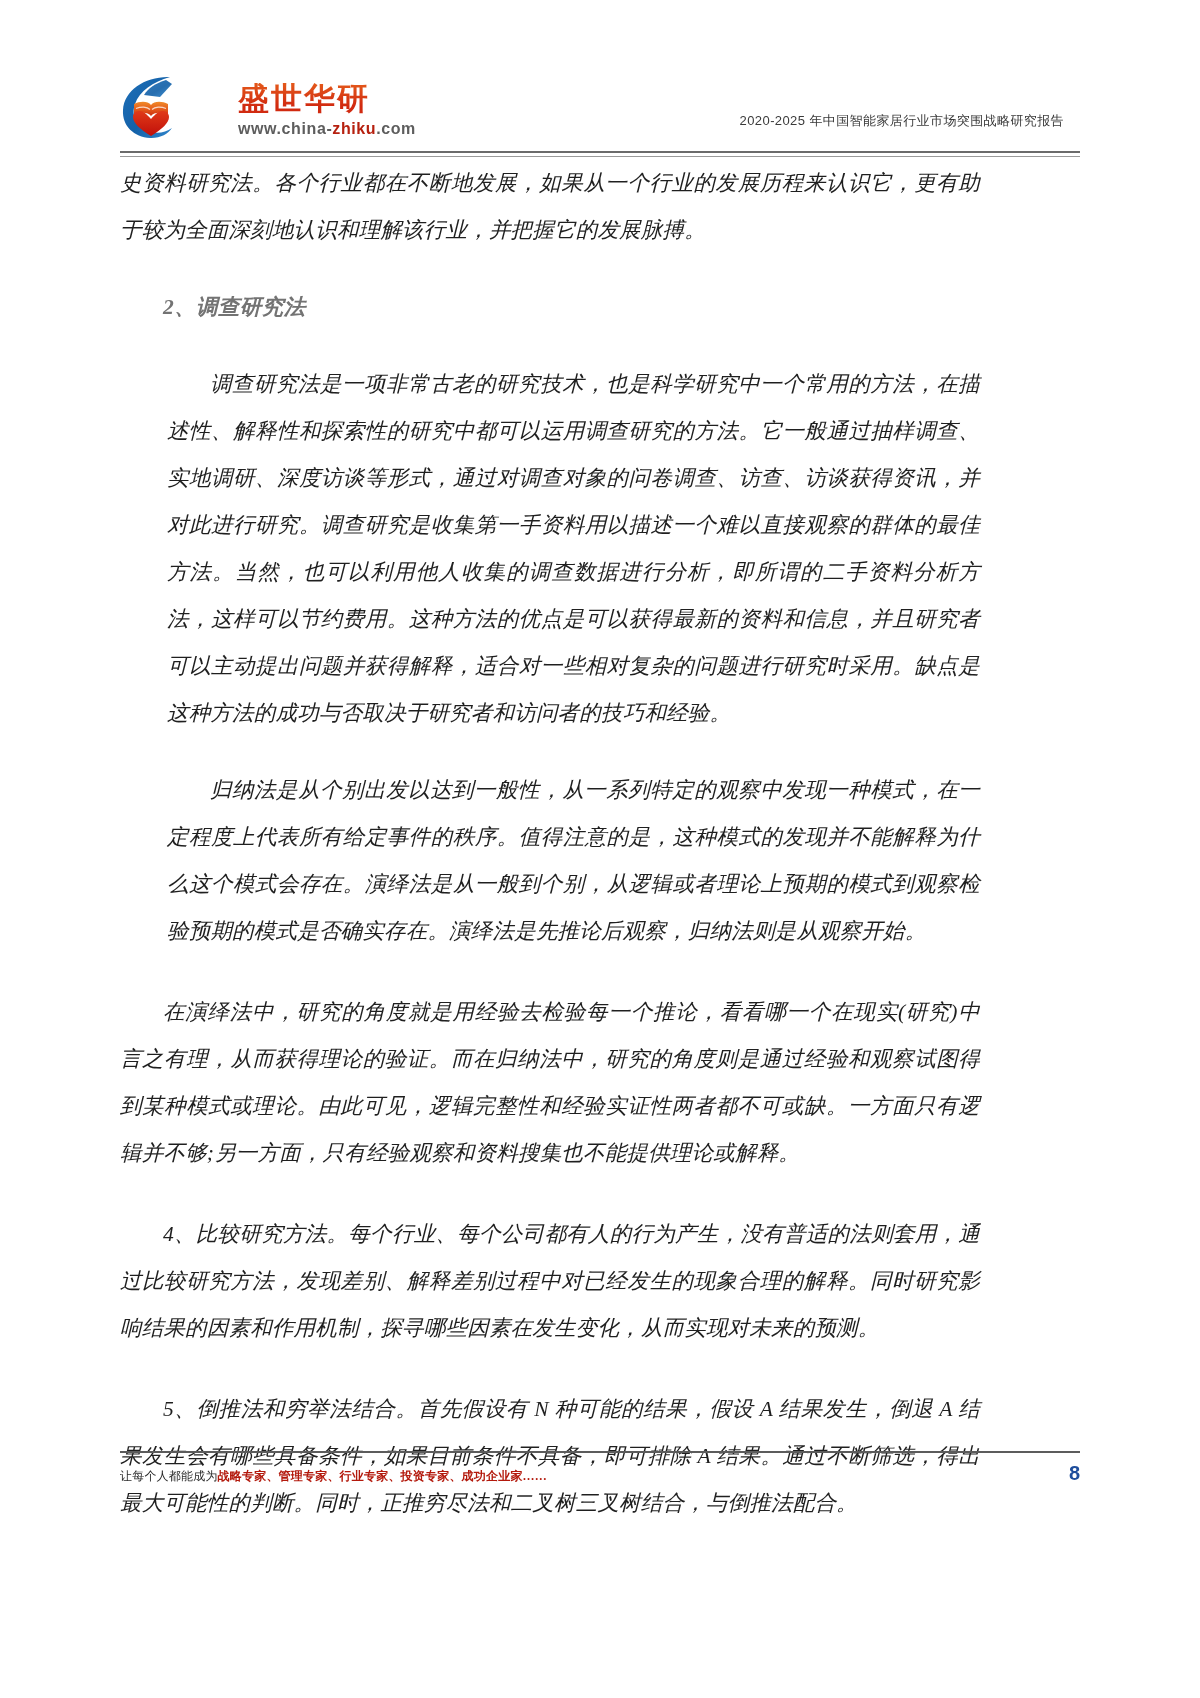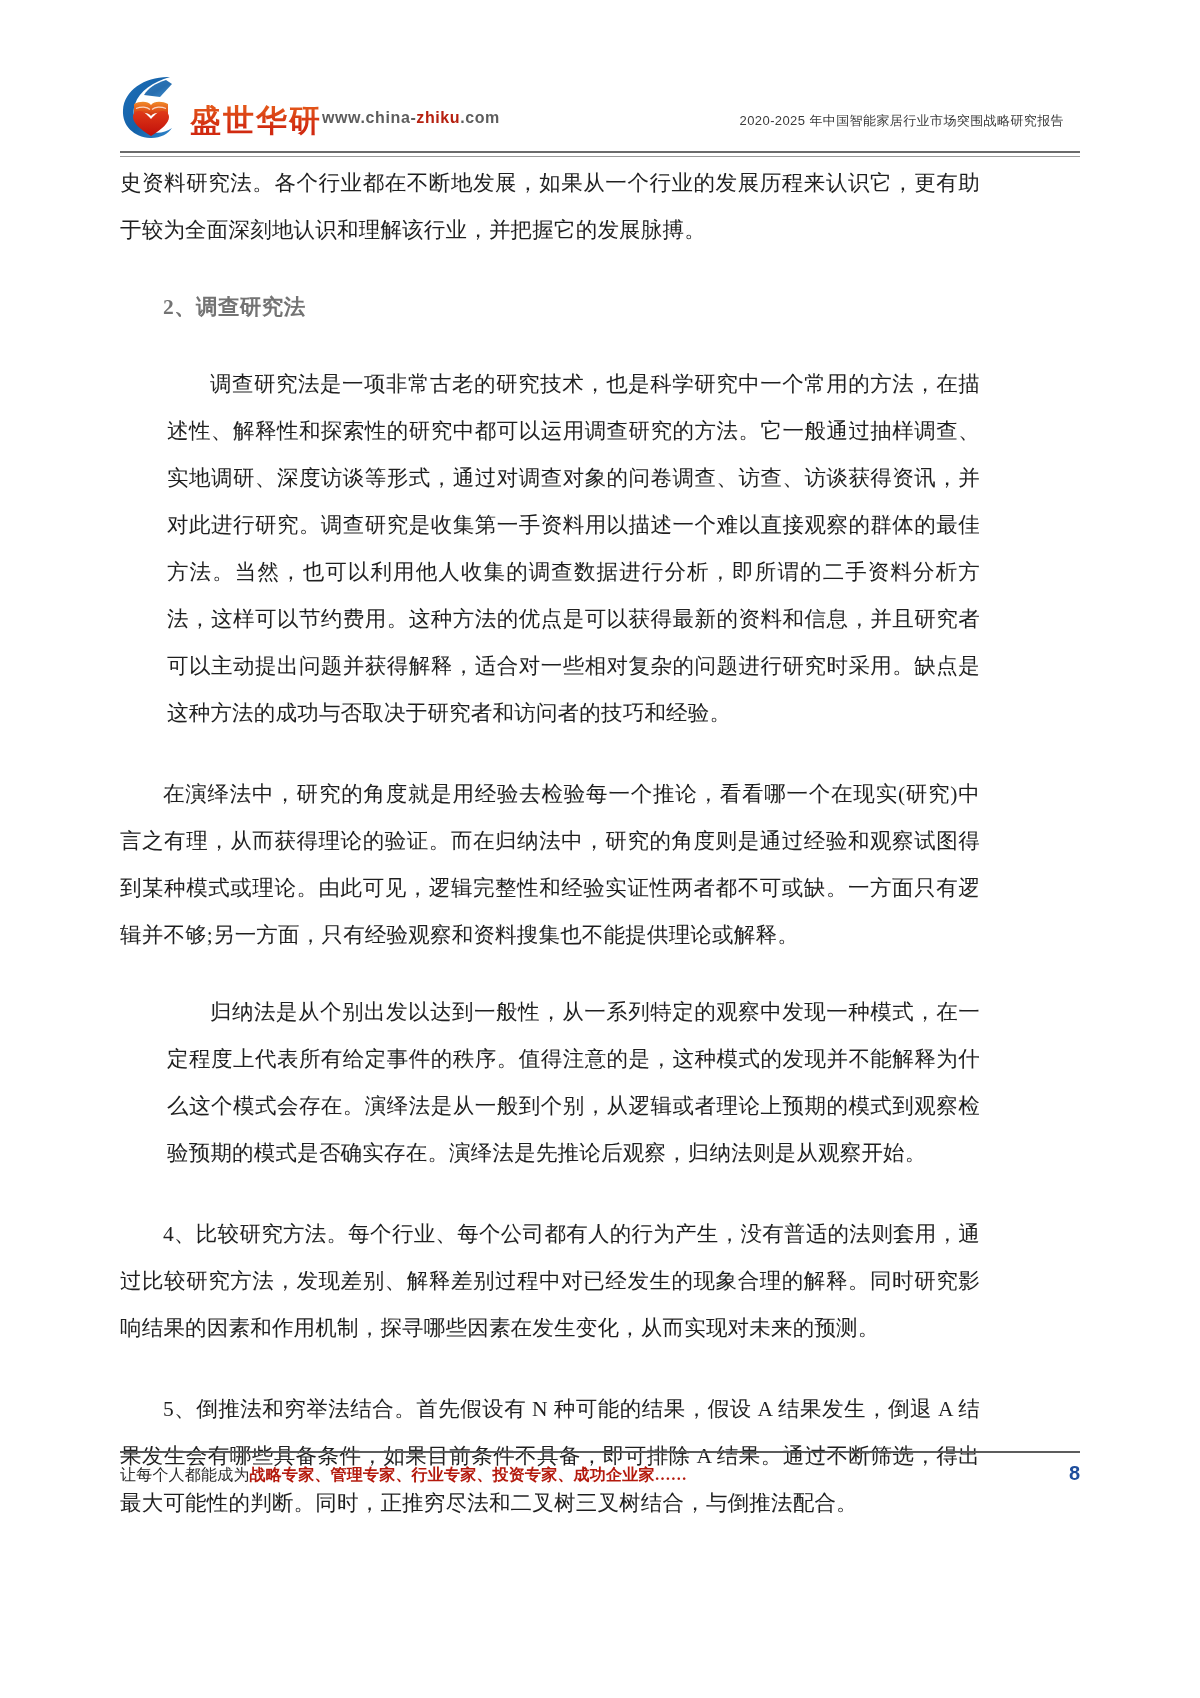--- a/index.html
+++ b/index.html
@@ -40,23 +40,24 @@
   .logo-mark {
     position: relative;
     width: 62px;
     height: 66px;
     margin-right: 8px;
     flex: none;
   }
   .logo-mark svg { display: block; }
   .logo-text-wrap {
     display: flex;
-    flex-direction: row;
+    flex-direction: column;
     justify-content: flex-end;
     padding-bottom: 2px;
+    margin-left: 48px;
   }
   .logo-name {
     font-family: "Liberation Sans", sans-serif;
     font-weight: bold;
     font-size: 31px;
     letter-spacing: 2px;
     line-height: 1.05;
     color: #d23a12;
     background: linear-gradient(180deg, #e4591a 0%, #d12a10 70%);
     -webkit-background-clip: text;
@@ -92,20 +93,21 @@
     border-top: 2px solid #6b6b6b;
     border-bottom: 1px solid #9a9a9a;
   }
 
   
   .content {
     position: absolute;
     left: 120px;
     top: 160px;
     width: 860px;
+    font-style: italic;
   }
   p.para {
     margin: 0;
     font-size: 21.5px;
     line-height: 47px;
     text-align: justify;
     text-justify: inter-ideograph;
     letter-spacing: 0.2px;
     color: #1f1f1f;
   }
@@ -134,21 +136,21 @@
   .footer {
     position: absolute;
     left: 120px;
     right: 120px;
     top: 1462px;
     display: flex;
     align-items: baseline;
     justify-content: space-between;
   }
   .footer-slogan {
-    font-size: 16px;
+    font-size: 12px;
     color: #2b2b2b;
     letter-spacing: 0.2px;
     white-space: nowrap;
   }
   .footer-slogan .hl {
     color: #b3190c;
     font-weight: bold;
   }
   .footer-page {
     font-family: "Liberation Sans", sans-serif;
@@ -204,23 +206,23 @@
 
   <div class="content">
 
     <p class="para">史资料研究法。各个行业都在不断地发展，如果从一个行业的发展历程来认识它，更有助于较为全面深刻地认识和理解该行业，并把握它的发展脉搏。</p>
 
     <h3 class="sec gap">2、调查研究法</h3>
 
     <p class="para indent gap-sm">调查研究法是一项非常古老的研究技术，也是科学研究中一个常用的方法，在描述性、解释性和探索性的研究中都可以运用调查研究的方法。它一般通过抽样调查、实地调研、深度访谈等形式，通过对调查对象的问卷调查、访查、访谈获得资讯，并对此进行研究。调查研究是收集第一手资料用以描述一个难以直接观察的群体的最佳方法。当然，也可以利用他人收集的调查数据进行分析，即所谓的二手资料分析方法，这样可以节约费用。这种方法的优点是可以获得最新的资料和信息，并且研究者可以主动提出问题并获得解释，适合对一些相对复杂的问题进行研究时采用。缺点是这种方法的成功与否取决于研究者和访问者的技巧和经验。</p>
 
 
+    <p class="para indent gap-sm">归纳法是从个别出发以达到一般性，从一系列特定的观察中发现一种模式，在一定程度上代表所有给定事件的秩序。值得注意的是，这种模式的发现并不能解释为什么这个模式会存在。演绎法是从一般到个别，从逻辑或者理论上预期的模式到观察检验预期的模式是否确实存在。演绎法是先推论后观察，归纳法则是从观察开始。</p>
+
     <p class="para indent gap-md">在演绎法中，研究的角度就是用经验去检验每一个推论，看看哪一个在现实(研究)中言之有理，从而获得理论的验证。而在归纳法中，研究的角度则是通过经验和观察试图得到某种模式或理论。由此可见，逻辑完整性和经验实证性两者都不可或缺。一方面只有逻辑并不够;另一方面，只有经验观察和资料搜集也不能提供理论或解释。</p>
-
-    <p class="para indent gap-sm">归纳法是从个别出发以达到一般性，从一系列特定的观察中发现一种模式，在一定程度上代表所有给定事件的秩序。值得注意的是，这种模式的发现并不能解释为什么这个模式会存在。演绎法是从一般到个别，从逻辑或者理论上预期的模式到观察检验预期的模式是否确实存在。演绎法是先推论后观察，归纳法则是从观察开始。</p>
 
     <p class="para indent gap-md">4、比较研究方法。每个行业、每个公司都有人的行为产生，没有普适的法则套用，通过比较研究方法，发现差别、解释差别过程中对已经发生的现象合理的解释。同时研究影响结果的因素和作用机制，探寻哪些因素在发生变化，从而实现对未来的预测。</p>
 
     <p class="para indent gap-md">5、倒推法和穷举法结合。首先假设有 N 种可能的结果，假设 A 结果发生，倒退 A 结果发生会有哪些具备条件，如果目前条件不具备，即可排除 A 结果。通过不断筛选，得出最大可能性的判断。同时，正推穷尽法和二叉树三叉树结合，与倒推法配合。</p>
 
   </div>
 
   <div class="footer-rule"></div>
   <div class="footer">
     <div class="footer-slogan">

